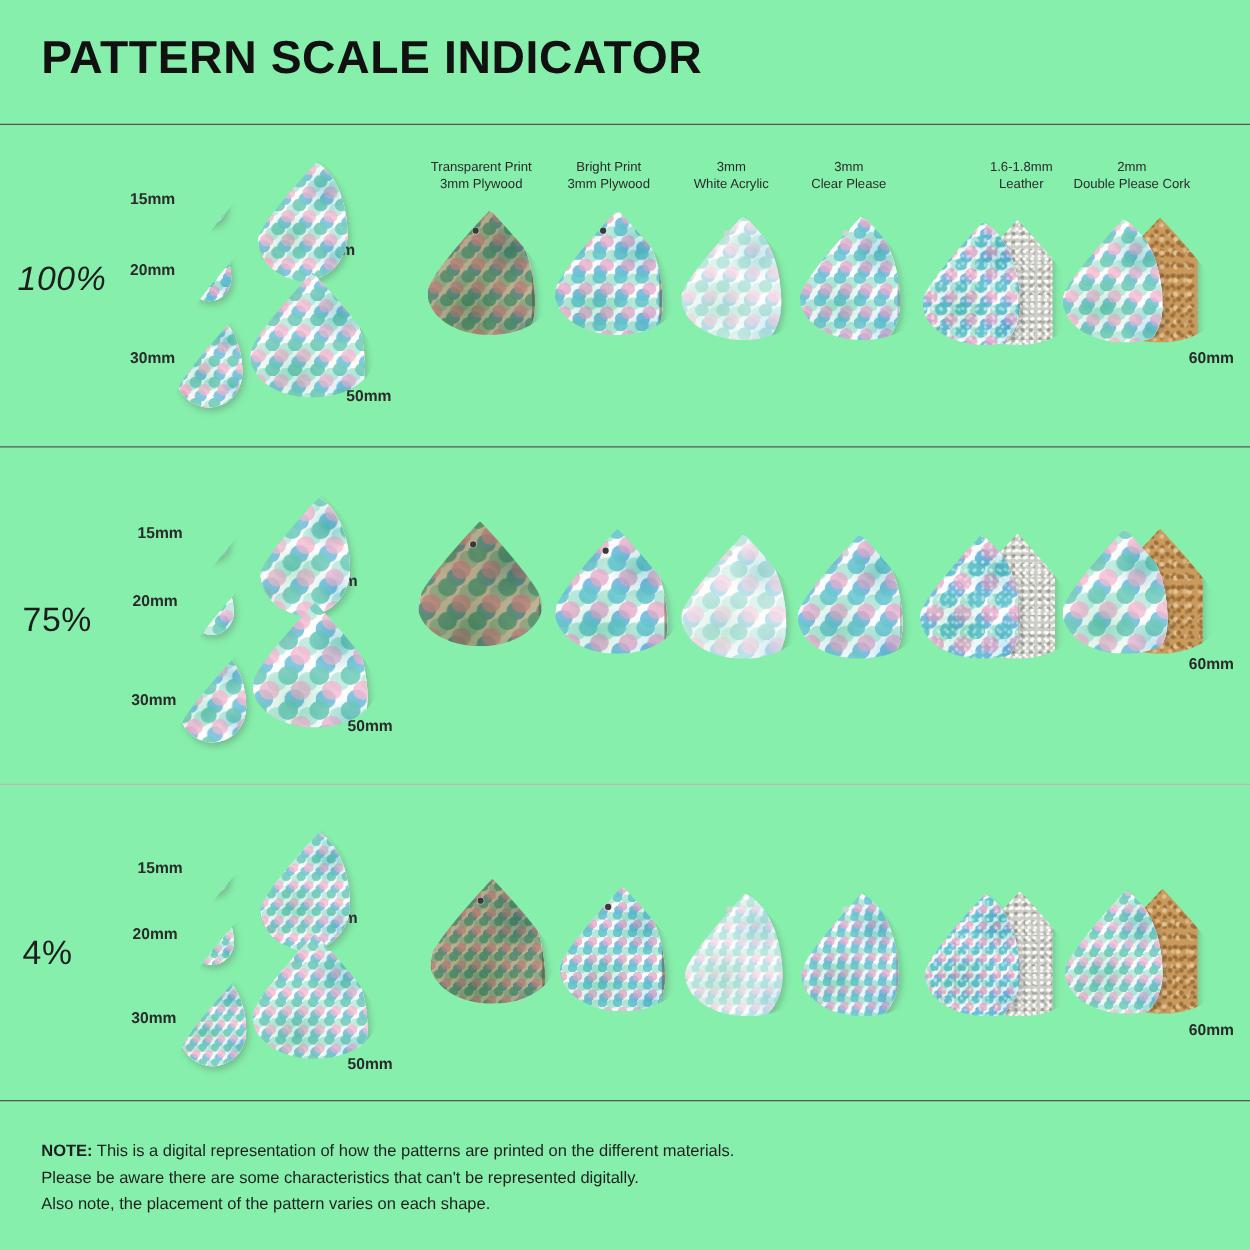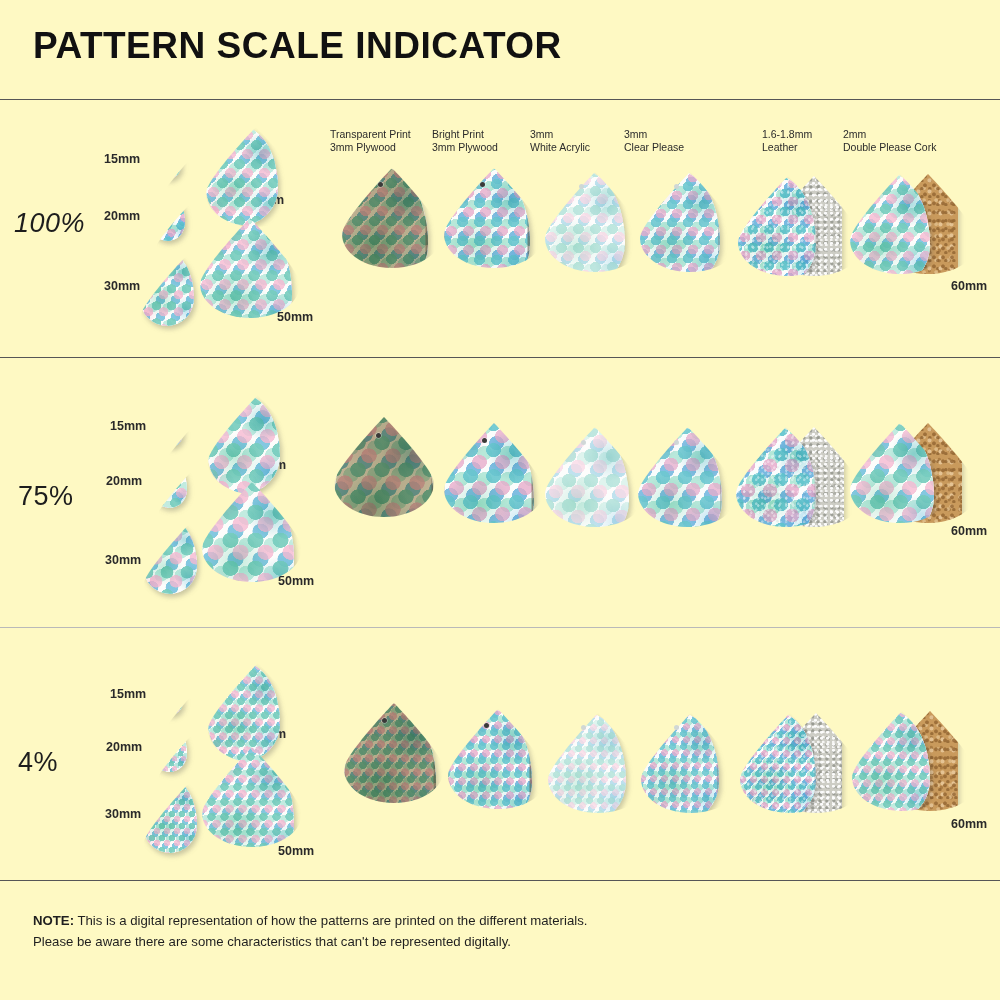--- a/index.html
+++ b/index.html
@@ -8,21 +8,21 @@
     margin: 0; padding: 0;
     width: 1000px; height: 1000px;
     background: #ffffff;
     font-family: "Liberation Sans", sans-serif;
     color: #1a1a1a;
     overflow: hidden;
   }
   #page {
     position: relative;
     width: 1000px; height: 1000px;
-    background: #fef9c3;
+    background: #86efac;
   }
 
   
   .title {
     position: absolute;
     left: 33px; top: 25px;
     font-size: 37px;
     font-weight: bold;
     letter-spacing: 0.5px;
     color: #111111;
@@ -37,21 +37,21 @@
     background: #565656;
   }
   .rule.light { background: #b9b9b9; }
 
   
   .col-head {
     position: absolute;
     top: 128px;
     font-size: 10.5px;
     line-height: 13px;
-    text-align: left;
+    text-align: center;
     color: #2b2b2b;
     white-space: nowrap;
   }
   .col-head .l2 { display: block; }
 
   
   .row { position: absolute; left: 0; width: 1000px; }
   .scale-label {
     position: absolute;
     font-size: 27px;
@@ -543,15 +543,16 @@
         <div class="wash"></div>
       </div>
     </div>
   </div>
 
   <div class="note">
     <div>
       <b>NOTE:</b><span> This is a digital representation of how the patterns are printed on the different materials.</span>
     </div>
     <div>Please be aware there are some characteristics that can't be represented digitally.</div>
+    <div>Also note, the placement of the pattern varies on each shape.</div>
   </div>
 
 </div>
 
 </body></html>

